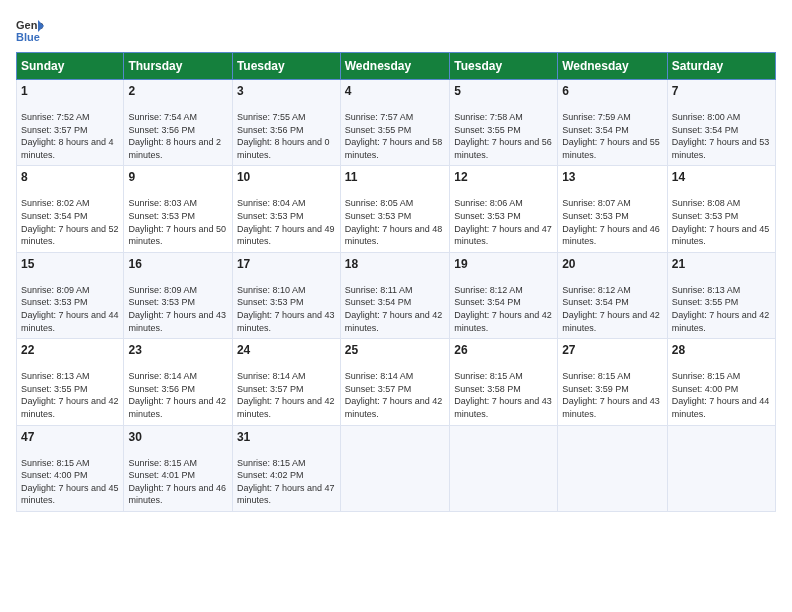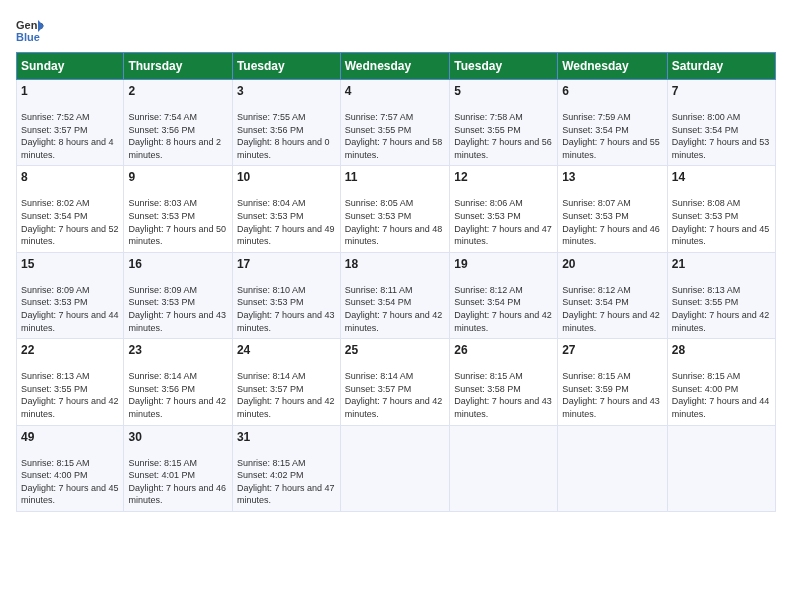--- a/index.html
+++ b/index.html
@@ -243,21 +243,21 @@
             <span class="day-num">27</span>
             <div class="day-info">Sunrise: 8:15 AM<br>Sunset: 3:59 PM<br>Daylight: 7 hours and 43 minutes.</div>
           </td>
           <td>
             <span class="day-num">28</span>
             <div class="day-info">Sunrise: 8:15 AM<br>Sunset: 4:00 PM<br>Daylight: 7 hours and 44 minutes.</div>
           </td>
         </tr>
         <tr>
           <td>
-            <span class="day-num">49</span>
+            <span class="day-num">47</span>
             <div class="day-info">Sunrise: 8:15 AM<br>Sunset: 4:00 PM<br>Daylight: 7 hours and 45 minutes.</div>
           </td>
           <td>
             <span class="day-num">30</span>
             <div class="day-info">Sunrise: 8:15 AM<br>Sunset: 4:01 PM<br>Daylight: 7 hours and 46 minutes.</div>
           </td>
           <td>
             <span class="day-num">31</span>
             <div class="day-info">Sunrise: 8:15 AM<br>Sunset: 4:02 PM<br>Daylight: 7 hours and 47 minutes.</div>
           </td>

